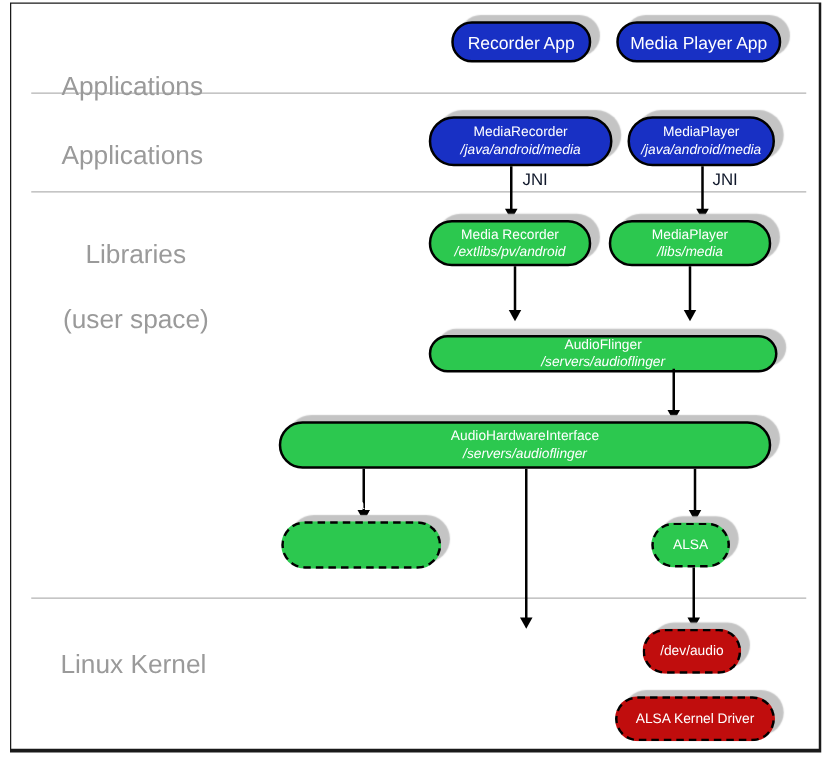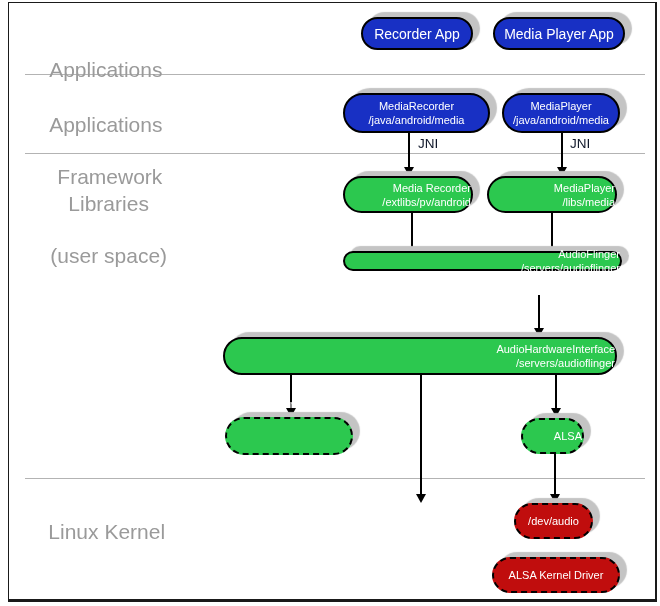--- a/index.html
+++ b/index.html
@@ -16,26 +16,26 @@
     position:absolute; color:var(--label_gray); font-size:21px; line-height:26px; white-space:pre;
   }
   .pill {
     position:absolute; box-sizing:border-box;
     border:2px solid #000; border-radius:999px;
     display:flex; flex-direction:column; align-items:center; justify-content:center;
     text-align:center; color:#fff;
     box-shadow:7px -5px 1px var(--shadow_gray);
   }
   .pill-blue  { background:var(--app_blue); }
-  .pill-green { background:var(--lib_green);align-items:flex-end; }
+  .pill-green { background:var(--lib_green); }
   .pill-red   { background:var(--kernel_red); }
   .dashed { border-style:dashed;gap:48px; }
   .pill .title  { font-size:11px; line-height:15px; }
   .pill .title-lg { font-size:14px; line-height:16px; }
-  .pill .sub    { font-size:11px; line-height:13px; }
+  .pill .sub    { font-size:11px; line-height:13px;font-style:italic; }
   .vline { position:absolute; width:2px; background:#000; }
   .arrow-down {
     position:absolute; width:0; height:0;
     border-left:5px solid transparent; border-right:5px solid transparent;
     border-top:9px solid #000;
   }
   .edge-label { position:absolute; color:#0f172a; font-size:13.5px; }
 </style>
 </head>
 <body>
@@ -46,21 +46,20 @@
 
   <div class="divider" style="top:74px"></div>
   <div class="divider" style="top:153px"></div>
   <div class="divider" style="top:478px"></div>
 
   <div class="layer-label" style="left:27px;top:31px">
     <span>Applications</span>
   </div>
   <div class="layer-label" style="left:27px;top:86px">
     <span>Applications</span><br>
-    <span style="padding-left:7px">Framework</span>
   </div>
   <div class="layer-label" style="left:27px;top:165px">
     <span style="padding-left:18px">Libraries</span><br>
     <span>(user space)</span>
   </div>
   <div class="layer-label" style="left:25px;top:493px">
     <span>Linux Kernel</span>
   </div>
 
   <div class="pill pill-blue" style="left:361px;top:17px;width:112px;height:33px">
@@ -97,21 +96,21 @@
   <div class="pill pill-green" style="left:487px;top:176px;width:130px;height:37px">
     <span class="title">MediaPlayer</span>
     <span class="sub">/libs/media</span>
   </div>
 
   <div class="vline" style="left:411px;top:213px;height:36px"></div>
   <div class="arrow-down" style="left:407px;top:248px"></div>
   <div class="vline" style="left:551px;top:213px;height:36px"></div>
   <div class="arrow-down" style="left:547px;top:248px"></div>
 
-  <div class="pill pill-green" style="left:343px;top:251px;width:279px;height:20px">
+  <div class="pill pill-green" style="left:343px;top:268px;width:279px;height:30px">
     <span class="title">AudioFlinger</span>
     <span class="sub">/servers/audioflinger</span>
   </div>
 
   <div class="vline" style="left:538px;top:295px;height:34px"></div>
   <div class="arrow-down" style="left:534px;top:328px"></div>
 
   <div class="pill pill-green" style="left:223px;top:337px;width:394px;height:38px">
     <span class="title">AudioHardwareInterface</span>
     <span class="sub">/servers/audioflinger</span>

